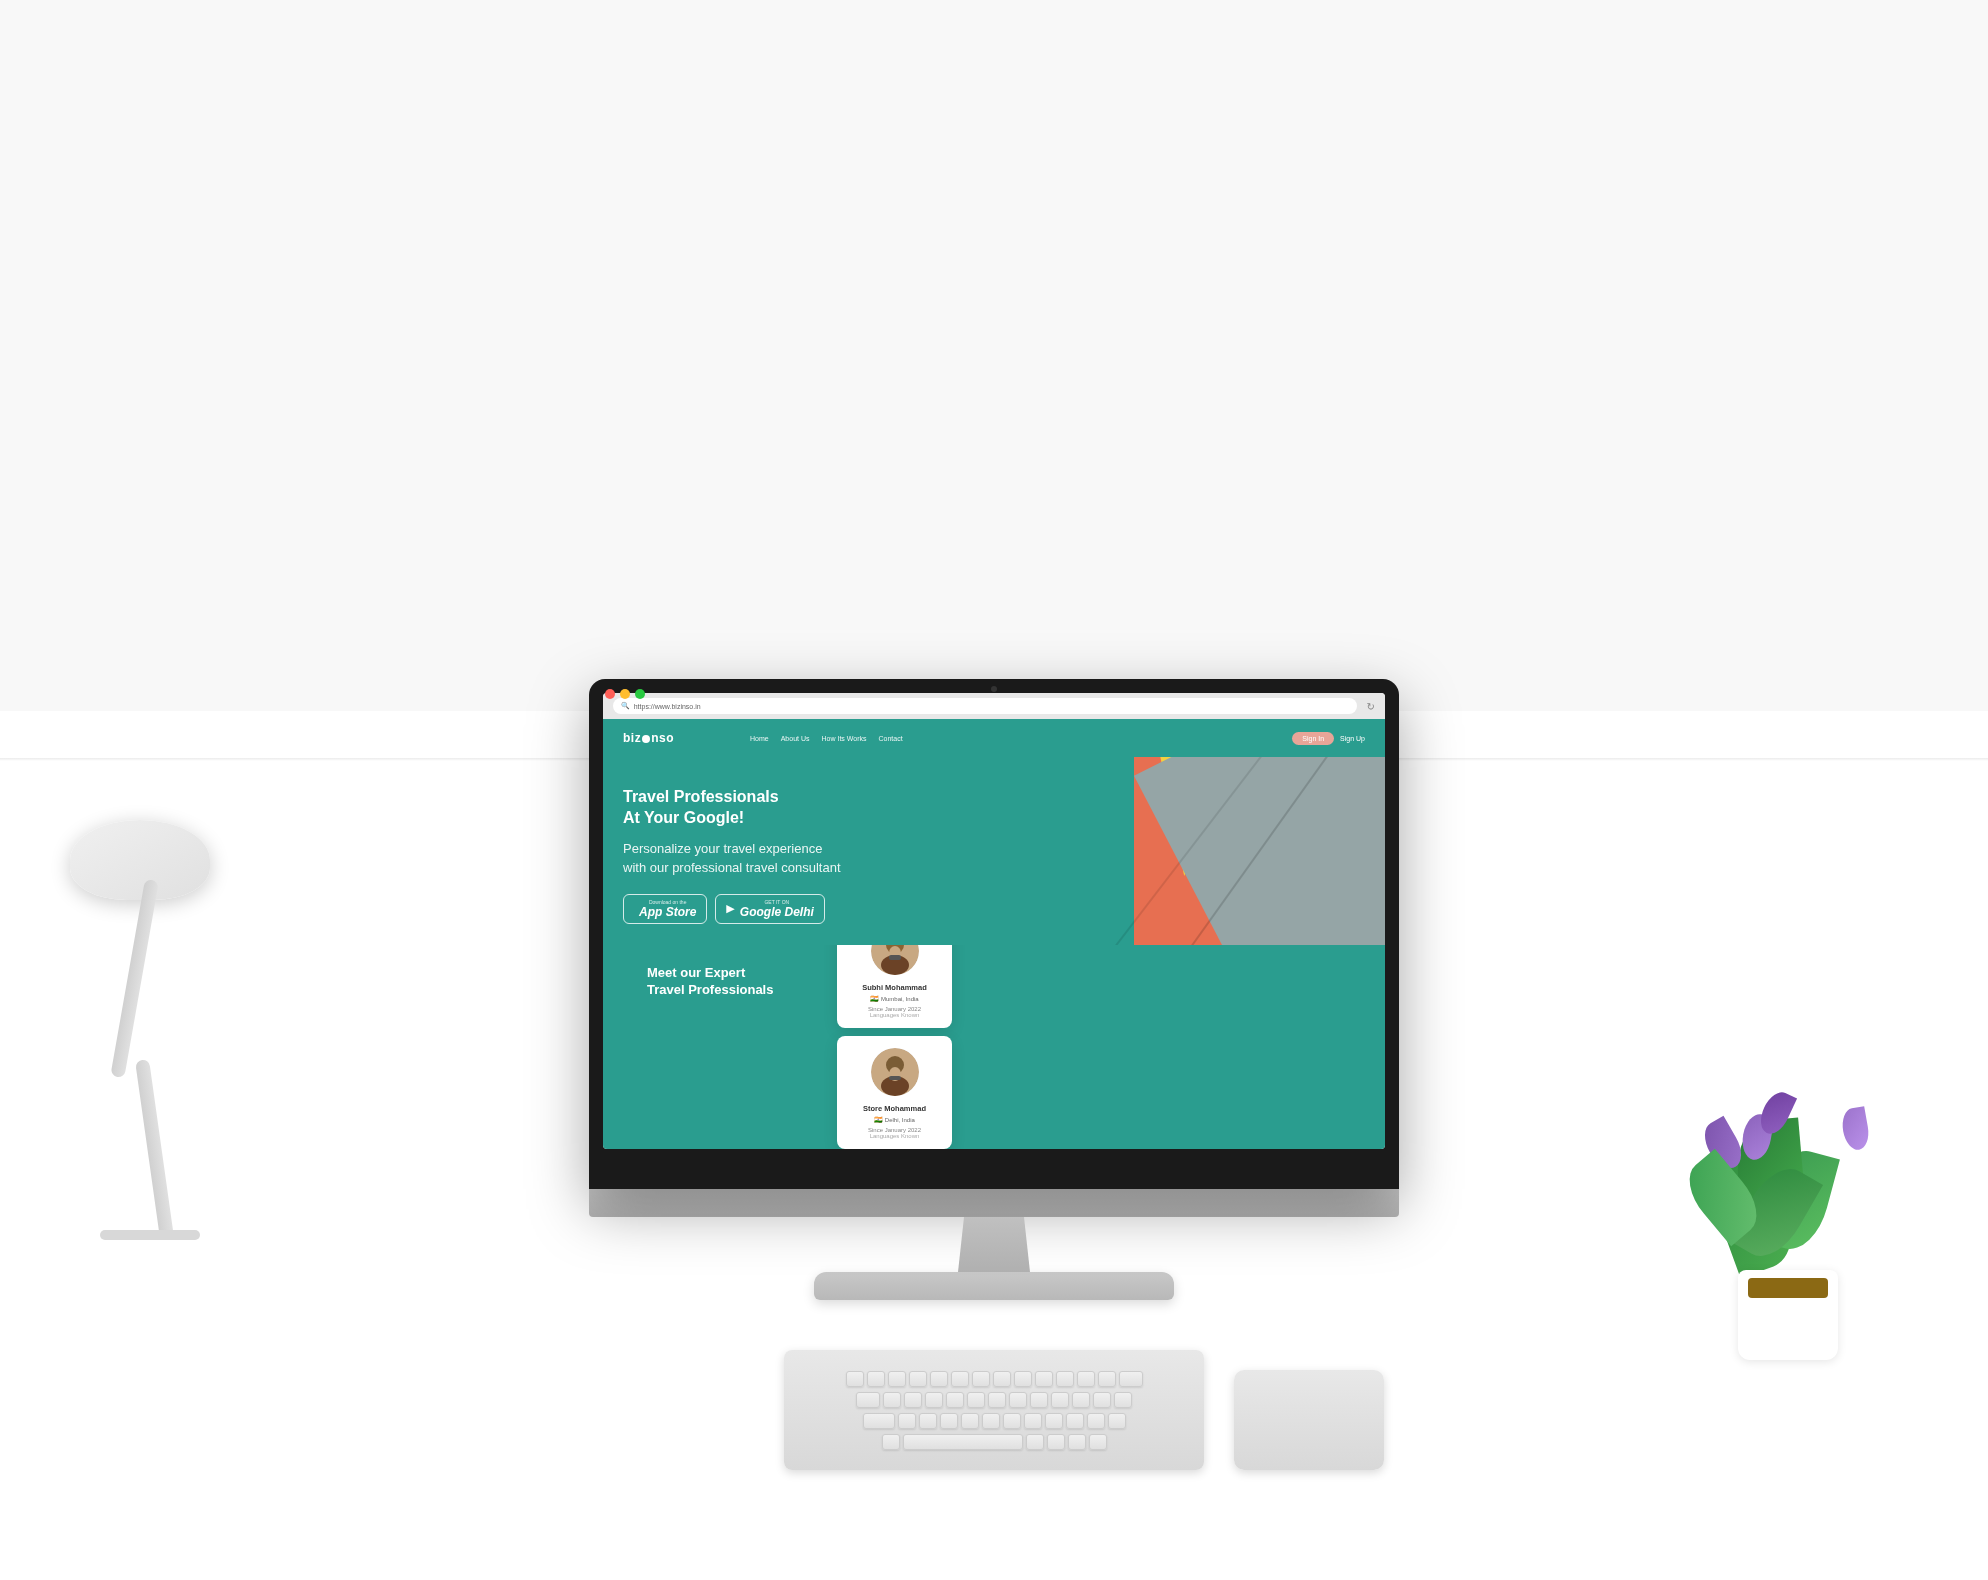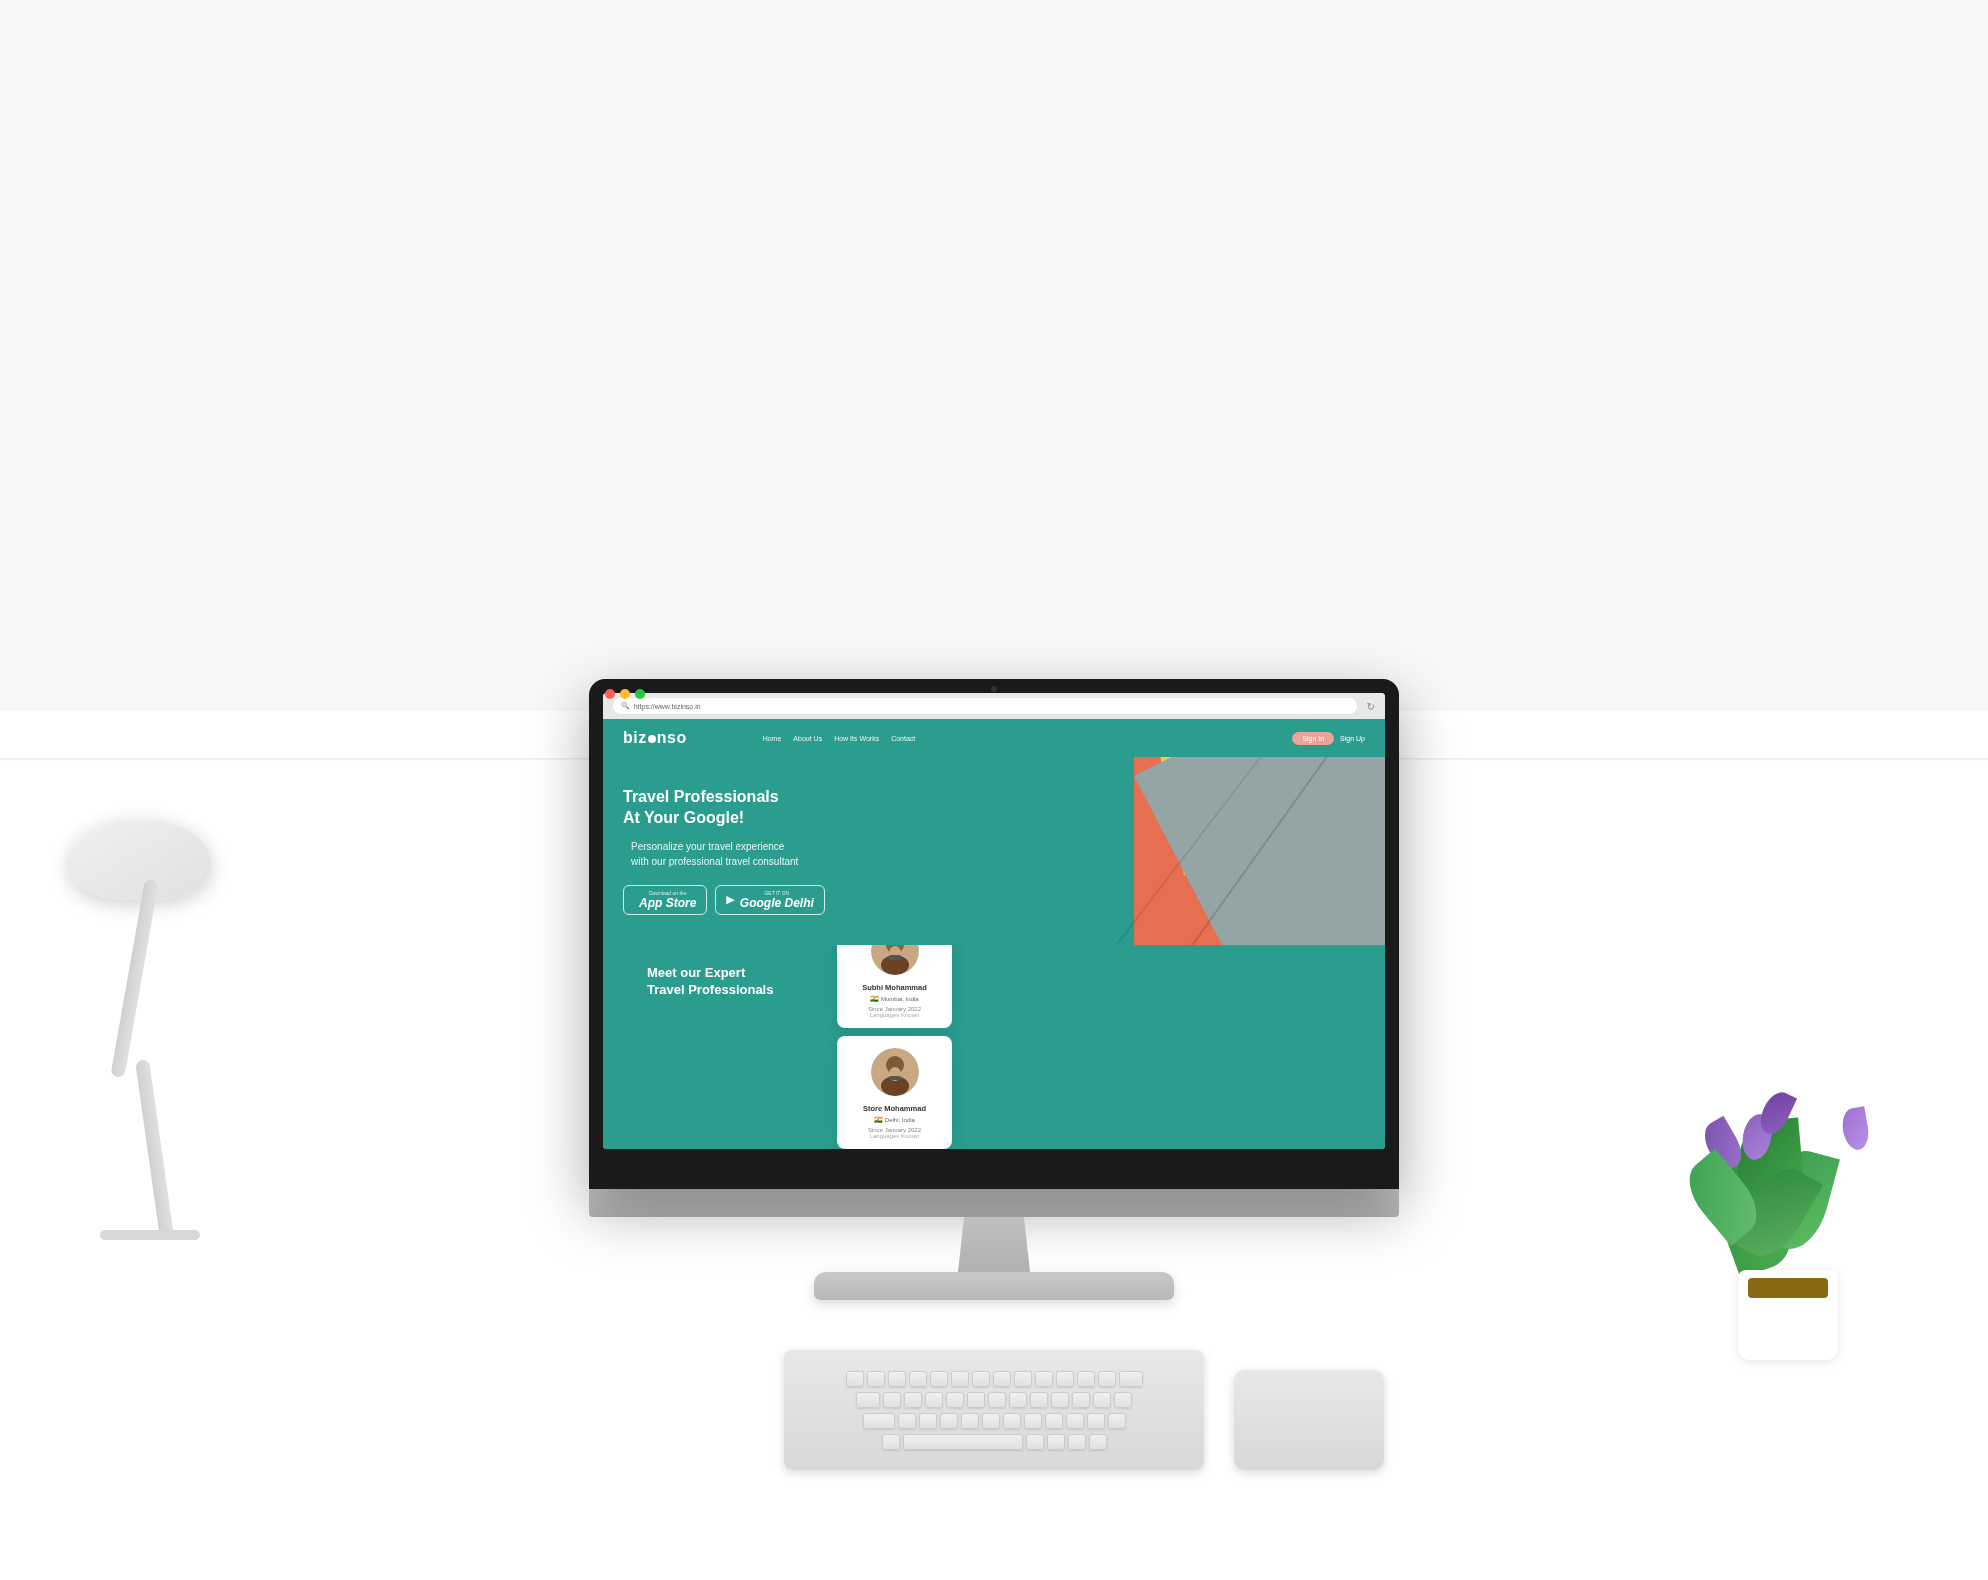--- a/index.html
+++ b/index.html
@@ -260,21 +260,21 @@
     .site-nav {
       height: 38px;
       background: #2a9d8f;
       display: flex;
       align-items: center;
       padding: 0 20px;
       gap: 16px;
     }
 
     .site-logo {
-      font-size: 16px;
+      font-size: 12px;
       font-weight: 700;
       color: #ffffff;
       letter-spacing: 0.5px;
       text-align: center;
     }
 
     .site-logo span {
       display: inline-block;
       width: 8px;
       height: 8px;
@@ -339,25 +339,24 @@
 
     .hero-title {
       font-size: 16px;
       font-weight: 700;
       color: #ffffff;
       line-height: 1.3;
       margin-bottom: 10px;
     }
 
     .hero-subtitle {
-      font-size: 10px;
+      font-size: 13px;
       color: rgba(255,255,255,0.9);
       line-height: 1.5;
       margin-bottom: 16px;
-      margin-left: 8px;
     }
 
     .hero-buttons {
       display: flex;
       gap: 8px;
     }
 
     .btn-app-store {
       background: transparent;
       border: 1.5px solid rgba(255,255,255,0.8);

